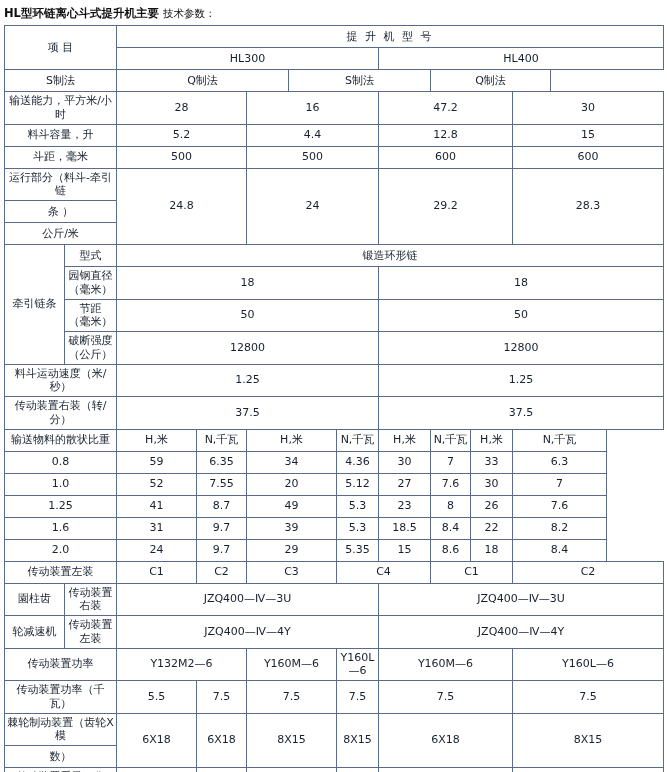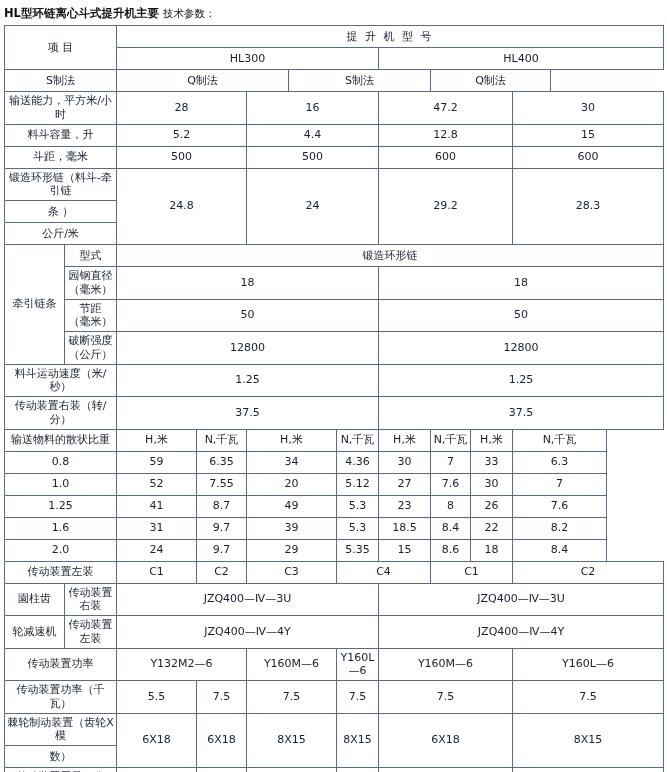--- a/index.html
+++ b/index.html
@@ -103,21 +103,21 @@
 
     <tr>
       <td colspan="2">斗距，毫米</td>
       <td colspan="2">500</td>
       <td colspan="3">500</td>
       <td colspan="3">600</td>
       <td colspan="3">600</td>
     </tr>
 
     <tr>
-      <td colspan="2">锻造环形链（料斗-牵引链</td>
+      <td colspan="2">运行部分（料斗-牵引链</td>
       <td colspan="2" rowspan="3">24.8</td>
       <td colspan="3" rowspan="3">24</td>
       <td colspan="3" rowspan="3">29.2</td>
       <td colspan="3" rowspan="3">28.3</td>
     </tr>
     <tr>
       <td colspan="2">条 ）</td>
     </tr>
     <tr>
       <td colspan="2">公斤/米</td>

